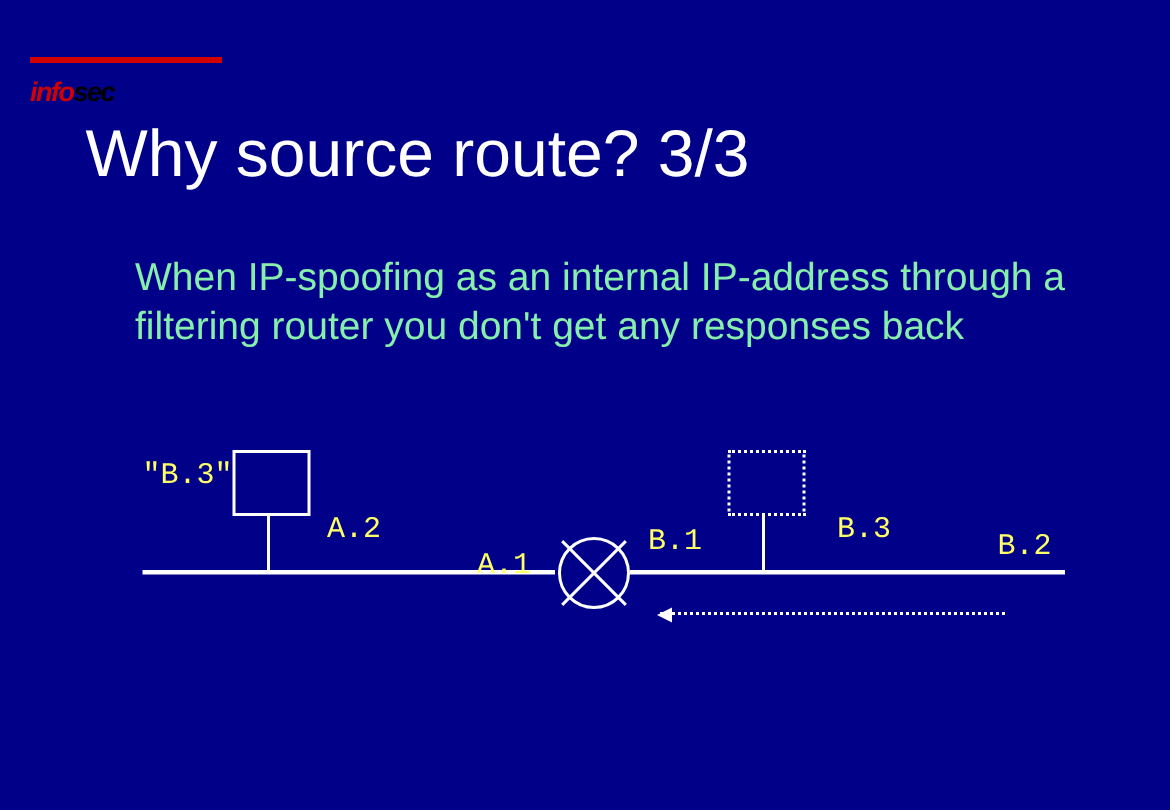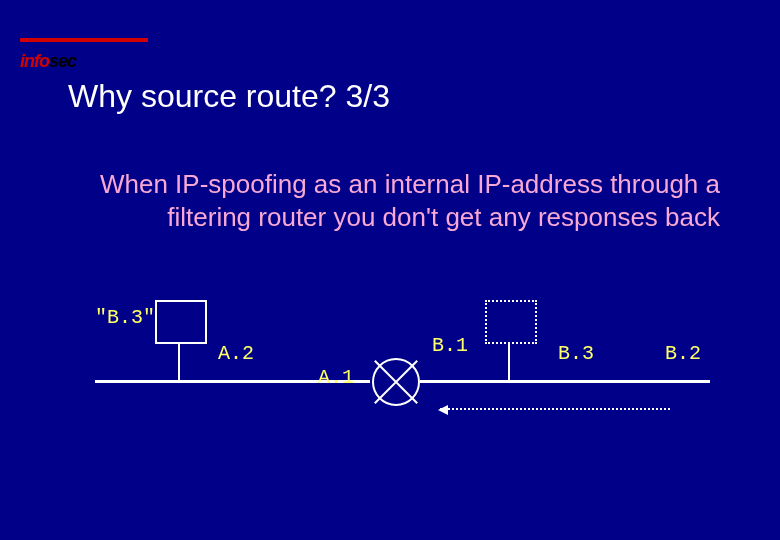--- a/index.html
+++ b/index.html
@@ -22,27 +22,27 @@
   }
   .logo .red{color:#d20000}
   .logo .black{color:#000}
   .logo-rule{
     position:absolute;left:20px;top:38px;
     width:128px;height:0;
     border-top:4px solid #d20000;
   }
   
   .title{
-    position:absolute;left:68px;top:78px;
-    font-size:32px;color:#fff;
+    position:absolute;left:57px;top:78px;
+    font-size:44px;color:#fff;
   }
   
   .body{
     position:absolute;left:90px;top:168px;right:60px;
-    font-size:26px;line-height:1.25;color:#f9a8d4;text-align:right;
+    font-size:26px;line-height:1.25;color:#86efac;
   }
   
   .diagram{
     position:absolute;left:0;top:300px;width:780px;height:200px;
   }
   
   .hline{position:absolute;height:0;border-top:2px solid #fff}
   .hline.thick{border-top-width:3px}
   
   .box{
@@ -110,19 +110,19 @@
   <div class="vline" style="left:178px;top:42px;height:38px"></div>
 
   <div class="server" style="left:485px;top:0px"></div>
   <div class="vline" style="left:508px;top:42px;height:38px"></div>
 
   <div class="router" style="left:372px;top:58px"></div>
 
   <div class="lbl" style="left:95px;top:6px">"B.3"</div>
   <div class="lbl" style="left:218px;top:42px">A.2</div>
   <div class="lbl" style="left:318px;top:66px">A.1</div>
-  <div class="lbl" style="left:432px;top:34px">B.1</div>
+  <div class="lbl" style="left:432px;top:50px">B.1</div>
   <div class="lbl" style="left:558px;top:42px">B.3</div>
-  <div class="lbl" style="left:665px;top:42px">B.2</div>
+  <div class="lbl" style="left:665px;top:53px">B.2</div>
 
   <div class="resp" style="left:440px;top:108px;width:230px"></div>
 
 </div>
 
 </body></html>

